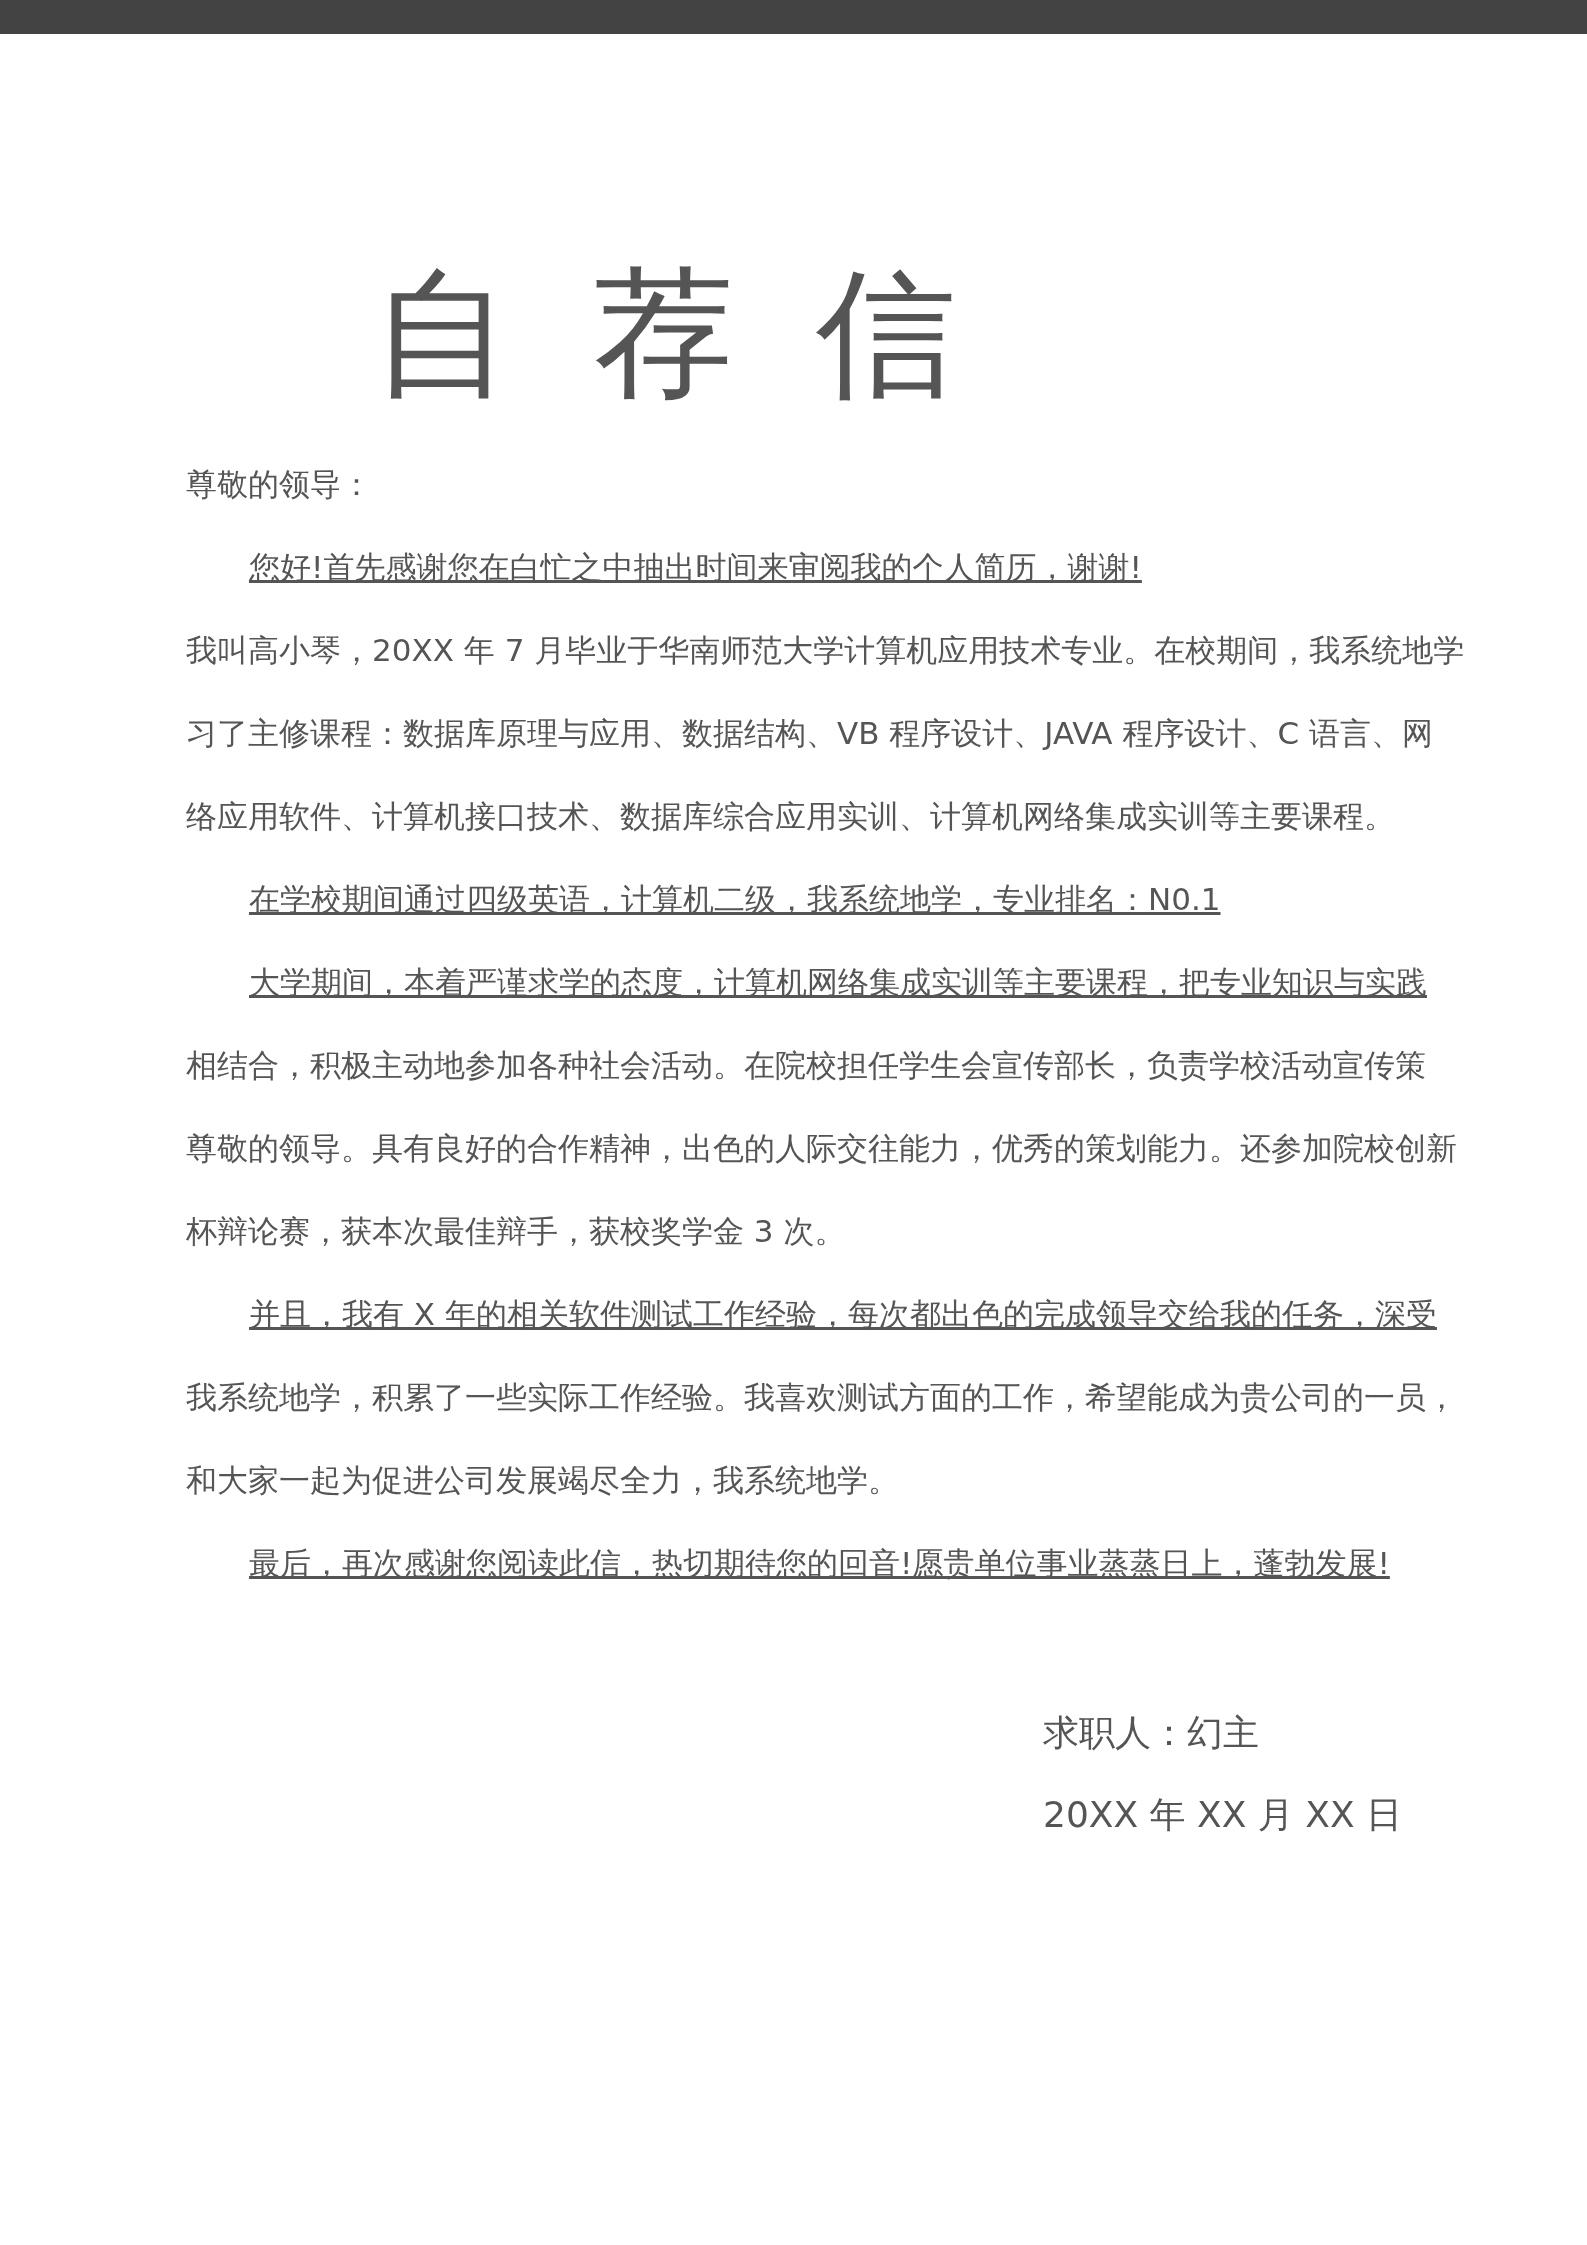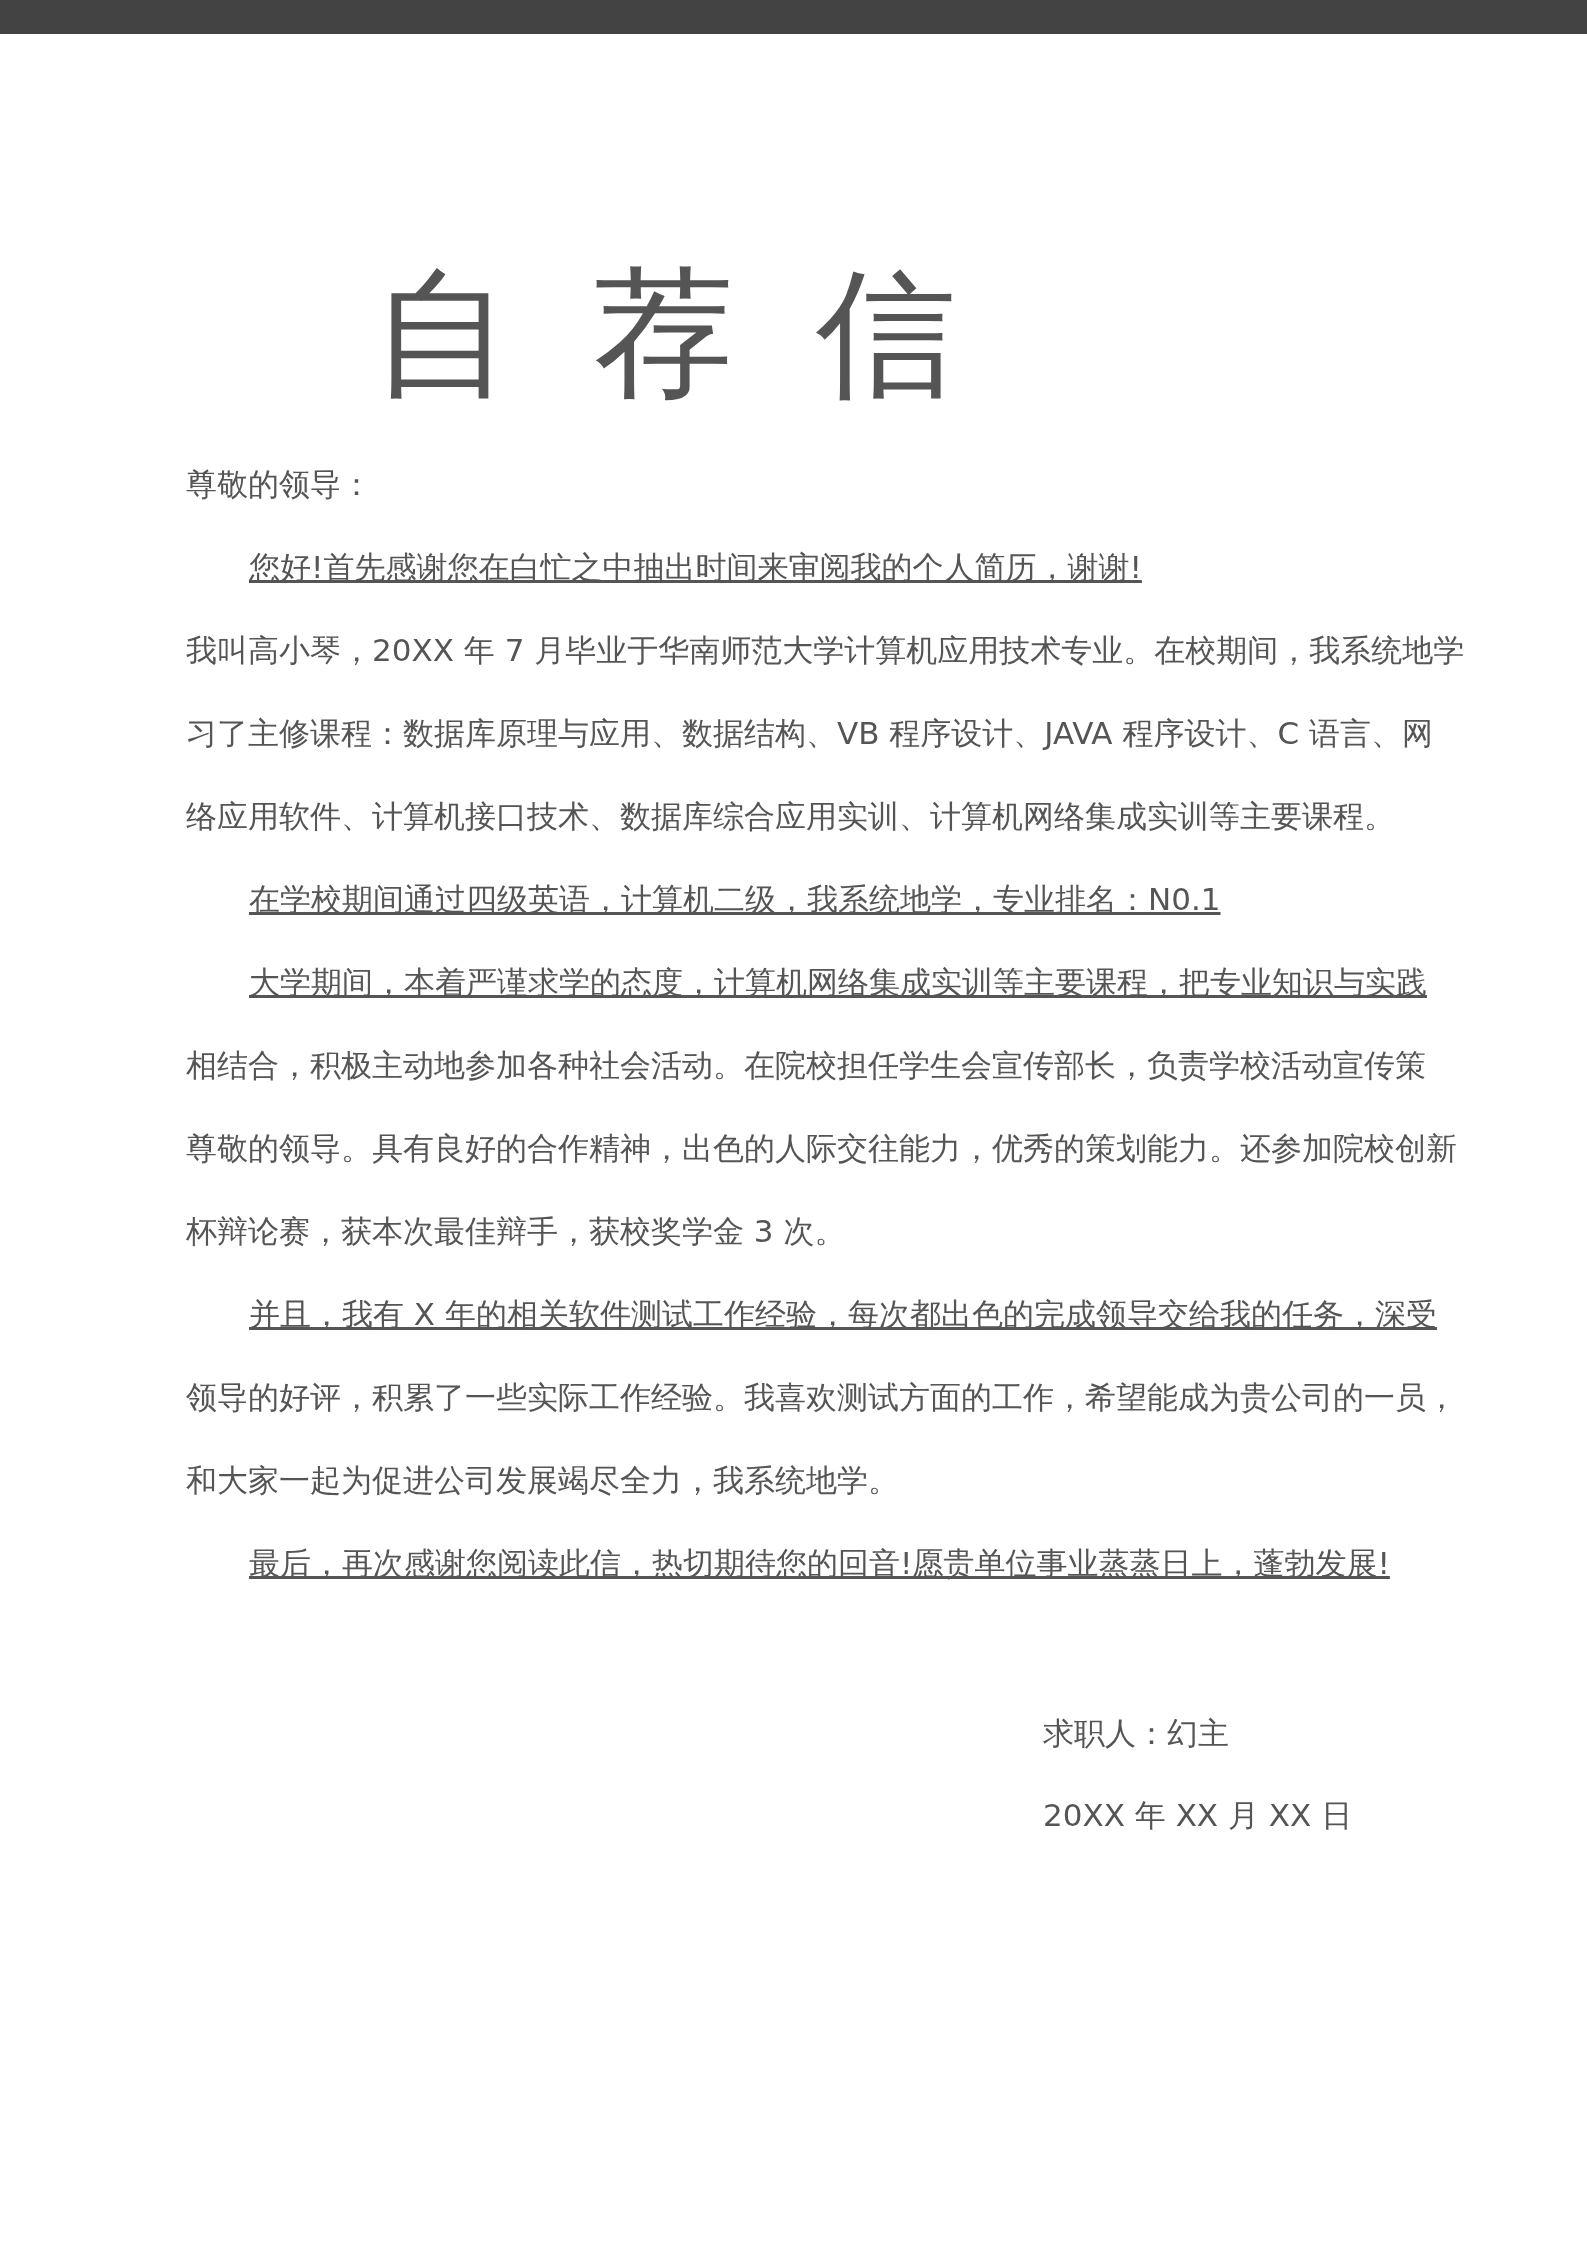--- a/index.html
+++ b/index.html
@@ -11,21 +11,21 @@
     .title {
       position: absolute; left: 0; top: 160px; width: 1328px; text-align: center;
       font-size: 140px; line-height: 160px; letter-spacing: 82px; text-indent: 82px; color: #555555;
       font-weight: normal;
     }
     .line {
       position: absolute; left: 148px; width: 1300px; font-size: 31px; line-height: 40px;
       white-space: nowrap; color: #555555; margin-left: 38px;
     }
     .indent { left: 211px; text-decoration: underline; }
-    .sig { position: absolute; left: 1043px; font-size: 31px; line-height: 40px; white-space: nowrap; color: #555555; }
+    .sig { position: absolute; left: 1043px; font-size: 36px; line-height: 40px; white-space: nowrap; color: #555555; }
   </style>
 </head>
 <body>
 
 <div class="top-bar"></div>
 
 <h1 class="title">自荐信</h1>
 
 <div class="line" style="top:464px">尊敬的领导：</div>
 
@@ -36,19 +36,19 @@
 <div class="line" style="top:796px">络应用软件、计算机接口技术、数据库综合应用实训、计算机网络集成实训等主要课程。</div>
 
 <div class="line indent" style="top:879px">在学校期间通过四级英语，计算机二级，我系统地学，专业排名：N0.1</div>
 
 <div class="line indent" style="top:962px">大学期间，本着严谨求学的态度，计算机网络集成实训等主要课程，把专业知识与实践</div>
 <div class="line" style="top:1045px">相结合，积极主动地参加各种社会活动。在院校担任学生会宣传部长，负责学校活动宣传策</div>
 <div class="line" style="top:1128px">尊敬的领导。具有良好的合作精神，出色的人际交往能力，优秀的策划能力。还参加院校创新</div>
 <div class="line" style="top:1211px">杯辩论赛，获本次最佳辩手，获校奖学金 3 次。</div>
 
 <div class="line indent" style="top:1294px">并且，我有 X 年的相关软件测试工作经验，每次都出色的完成领导交给我的任务，深受</div>
-<div class="line" style="top:1377px">领导的好评，积累了一些实际工作经验。我喜欢测试方面的工作，希望能成为贵公司的一员，</div>
+<div class="line" style="top:1377px">我系统地学，积累了一些实际工作经验。我喜欢测试方面的工作，希望能成为贵公司的一员，</div>
 <div class="line" style="top:1460px">和大家一起为促进公司发展竭尽全力，我系统地学。</div>
 
 <div class="line indent" style="top:1543px">最后，再次感谢您阅读此信，热切期待您的回音!愿贵单位事业蒸蒸日上，蓬勃发展!</div>
 
 <div class="sig" style="top:1713px">求职人：幻主</div>
 <div class="sig" style="top:1795px">20XX 年 XX 月 XX 日</div>
 
 </body></html>

